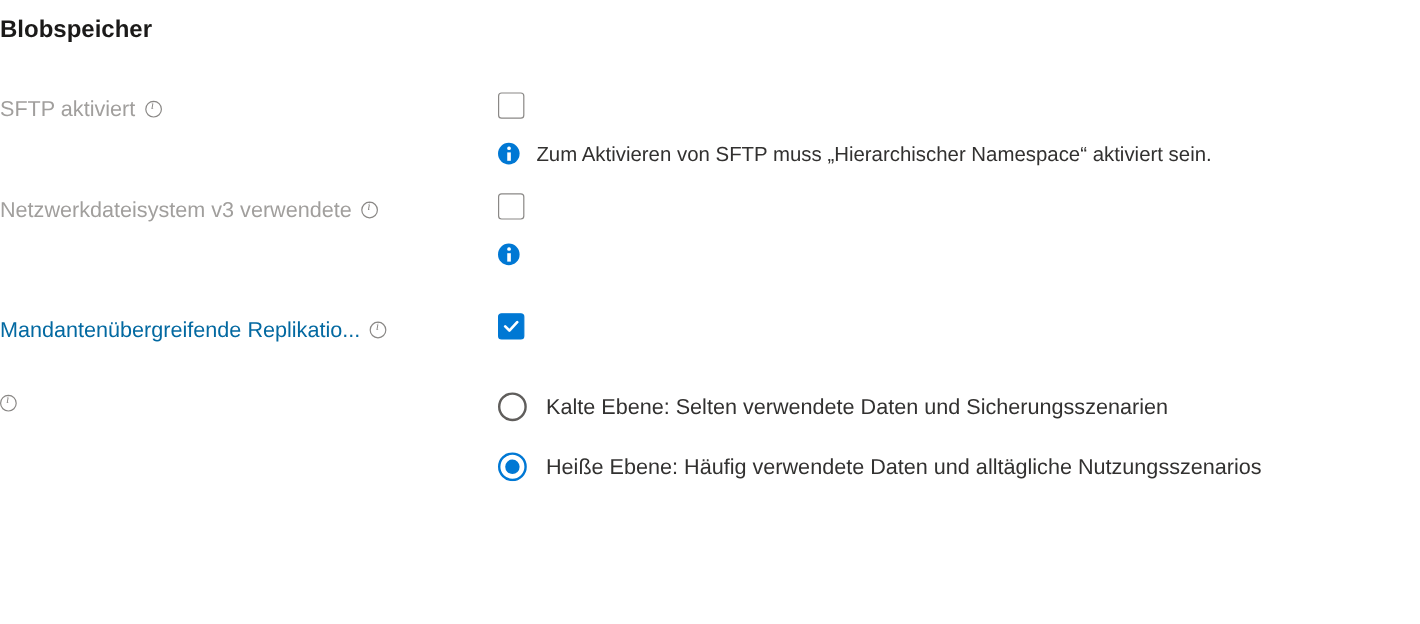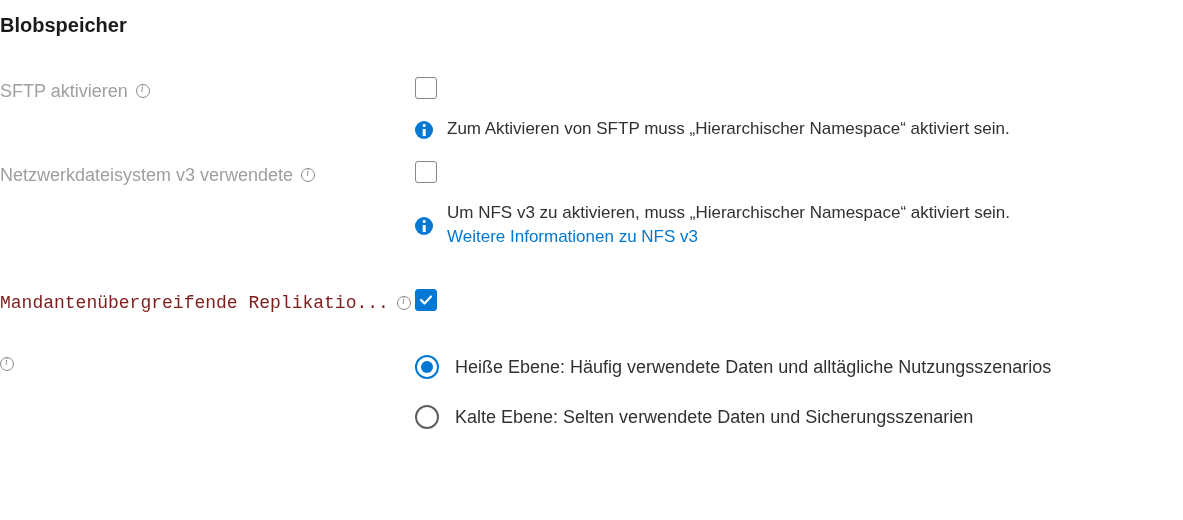--- a/index.html
+++ b/index.html
@@ -82,21 +82,21 @@
     }
     .checkbox.enabled { cursor: pointer; }
     .checkbox.checked {
       background: #0078d4;
       border-color: #0078d4;
     }
     .checkbox.checked svg { display: block; }
     .checkbox svg { display: none; }
     .inline-message {
       display: flex;
-      align-items: center;
+      align-items: flex-start;
       gap: 14px;
       margin-left: 0;
     }
     .info-fill {
       width: 18px;
       height: 18px;
       background: #0078d4;
       border-radius: 50%;
       position: relative;
       flex: 0 0 auto;
@@ -154,32 +154,32 @@
     .radio-inner {
       width: 12px; height: 12px;
       border-radius: 50%;
       background: transparent;
     }
     .radio-item.selected .radio-inner { background: #0078d4; }
     .radio-label {
       font-size: 18px;
       color: #323130;
     }
-    .label-col-normal { color: #7f1d1d; font-family: Liberation Mono, monospace; }
+    .label-col-normal { color: #0369a1; }
   </style>
 </head>
 <body>
 
 <h2 class="section-title">Blobspeicher</h2>
 
 <div class="form-grid">
 
   <div class="row tight">
     <div class="label-col disabled">
-      <span class="label-text">SFTP aktivieren</span>
+      <span class="label-text">SFTP aktiviert</span>
       <span class="info-icon"></span>
     </div>
     <div class="control-col">
       <span class="checkbox">
         
       </span>
       <div class="inline-message">
         <span class="info-fill"></span>
         <span class="msg-text">Zum Aktivieren von SFTP muss „Hierarchischer Namespace“ aktiviert sein.</span>
       </div>
@@ -190,24 +190,20 @@
     <div class="label-col disabled">
       <span class="label-text">Netzwerkdateisystem v3 verwendete</span>
       <span class="info-icon"></span>
     </div>
     <div class="control-col">
       <span class="checkbox">
         
       </span>
       <div class="inline-message">
         <span class="info-fill"></span>
-        <span class="msg-text">
-          <span>Um NFS v3 zu aktivieren, muss „Hierarchischer Namespace“ aktiviert sein.</span>
-          <span class="link">Weitere Informationen zu NFS v3</span>
-        </span>
       </div>
     </div>
   </div>
 
   <div class="row">
     <div class="label-col label-col-normal">
       <span class="label-text">Mandantenübergreifende Replikatio...</span>
       <span class="info-icon"></span>
     </div>
     <div class="control-col">
@@ -218,29 +214,29 @@
       </span>
     </div>
   </div>
 
   <div class="row" style="margin-bottom:0;">
     <div class="label-col label-col-normal">
       <span class="info-icon"></span>
     </div>
     <div class="control-col">
       <div class="radio-group">
+        <div class="radio-item">
+          <span class="radio-outer">
+              <span class="radio-inner"></span>
+            </span>
+          <span class="radio-label">Kalte Ebene: Selten verwendete Daten und Sicherungsszenarien</span>
+        </div>
         <div class="radio-item selected">
           <span class="radio-outer">
               <span class="radio-inner"></span>
             </span>
           <span class="radio-label">Heiße Ebene: Häufig verwendete Daten und alltägliche Nutzungsszenarios</span>
         </div>
-        <div class="radio-item">
-          <span class="radio-outer">
-              <span class="radio-inner"></span>
-            </span>
-          <span class="radio-label">Kalte Ebene: Selten verwendete Daten und Sicherungsszenarien</span>
-        </div>
       </div>
     </div>
   </div>
 
 </div>
 
 </body></html>

